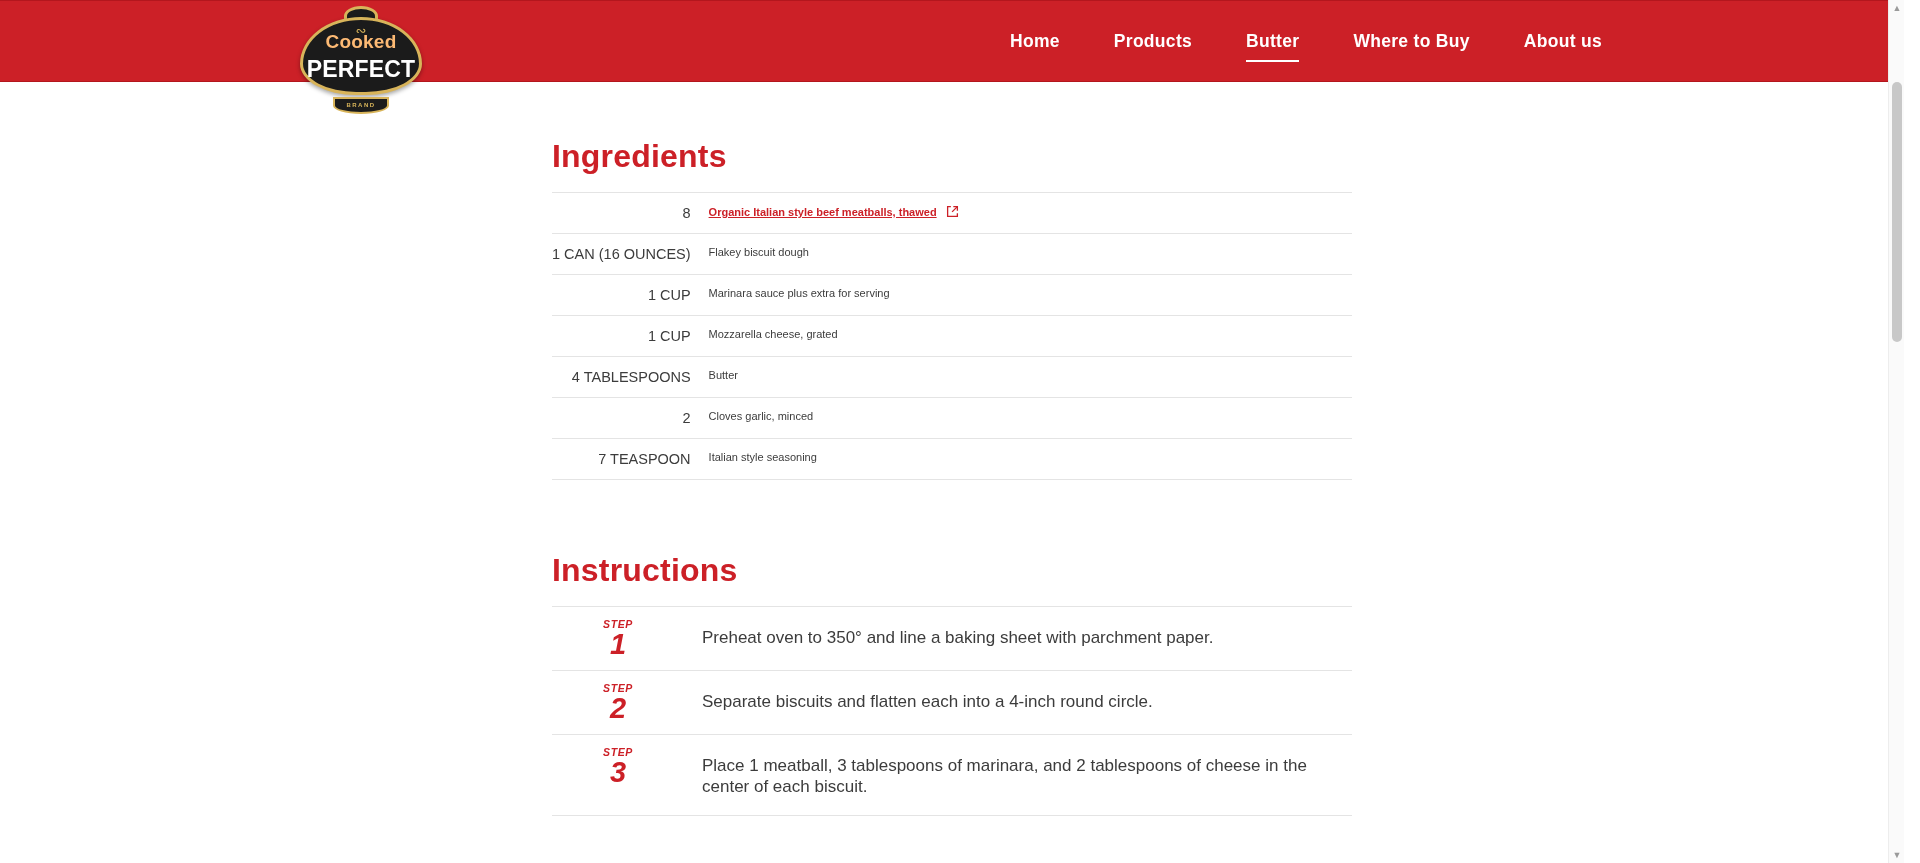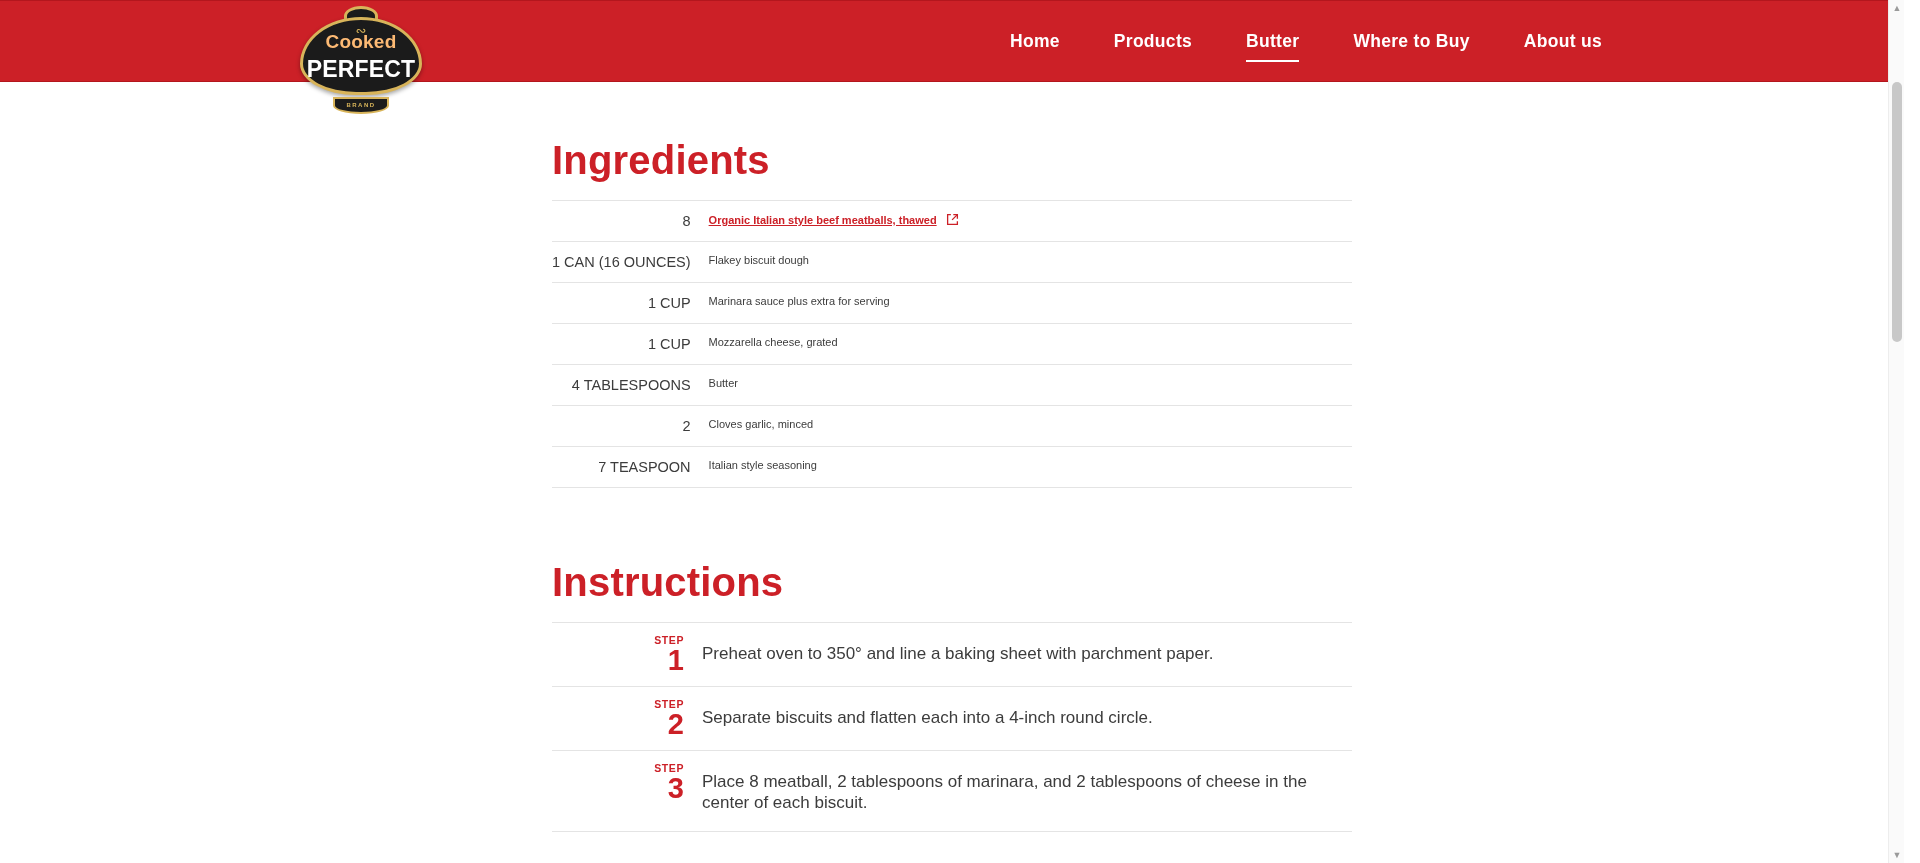--- a/index.html
+++ b/index.html
@@ -142,21 +142,21 @@
     background: #ffffff;
   }
   .content {
     width: 800px;
     margin: 0 auto;
     padding-top: 56px;
   }
 
   .section-title {
     color: #cc2027;
-    font-size: 40px;
+    font-size: 32px;
     font-weight: bold;
     letter-spacing: .2px;
     margin: 0 0 17px 0;
   }
 
   
   .ing-table {
     width: 800px;
     border-collapse: collapse;
   }
@@ -192,23 +192,24 @@
   
   .instructions { margin-top: 72px; }
   .step-table {
     width: 800px;
     border-collapse: collapse;
   }
   .step-table tr { border-bottom: 1px solid #e4e4e4; }
   .step-table tr:first-child { border-top: 1px solid #e4e4e4; }
   .step-num-cell {
     width: 150px;
-    text-align: right;
+    text-align: center;
     padding: 11px 18px 11px 0;
     vertical-align: top;
+    font-style: italic;
   }
   .step-word {
     color: #cc2027;
     font-size: 10.5px;
     font-weight: bold;
     letter-spacing: .6px;
     line-height: 12px;
   }
   .step-digit {
     color: #cc2027;
@@ -347,21 +348,21 @@
               <div class="step-word">STEP</div>
               <div class="step-digit">2</div>
             </td>
             <td class="step-text">Separate biscuits and flatten each into a 4-inch round circle.</td>
           </tr>
           <tr>
             <td class="step-num-cell">
               <div class="step-word">STEP</div>
               <div class="step-digit">3</div>
             </td>
-            <td class="step-text">Place 8 meatball, 2 tablespoons of marinara, and 2 tablespoons of cheese in the center of each biscuit.</td>
+            <td class="step-text">Place 1 meatball, 3 tablespoons of marinara, and 2 tablespoons of cheese in the center of each biscuit.</td>
           </tr>
         </tbody>
       </table>
     </div>
   </div>
 
   <div class="scrollbar-track">
     <div class="scroll-arrow up">▲</div>
     <div class="scrollbar-thumb"></div>
     <div class="scroll-arrow down">▼</div>

